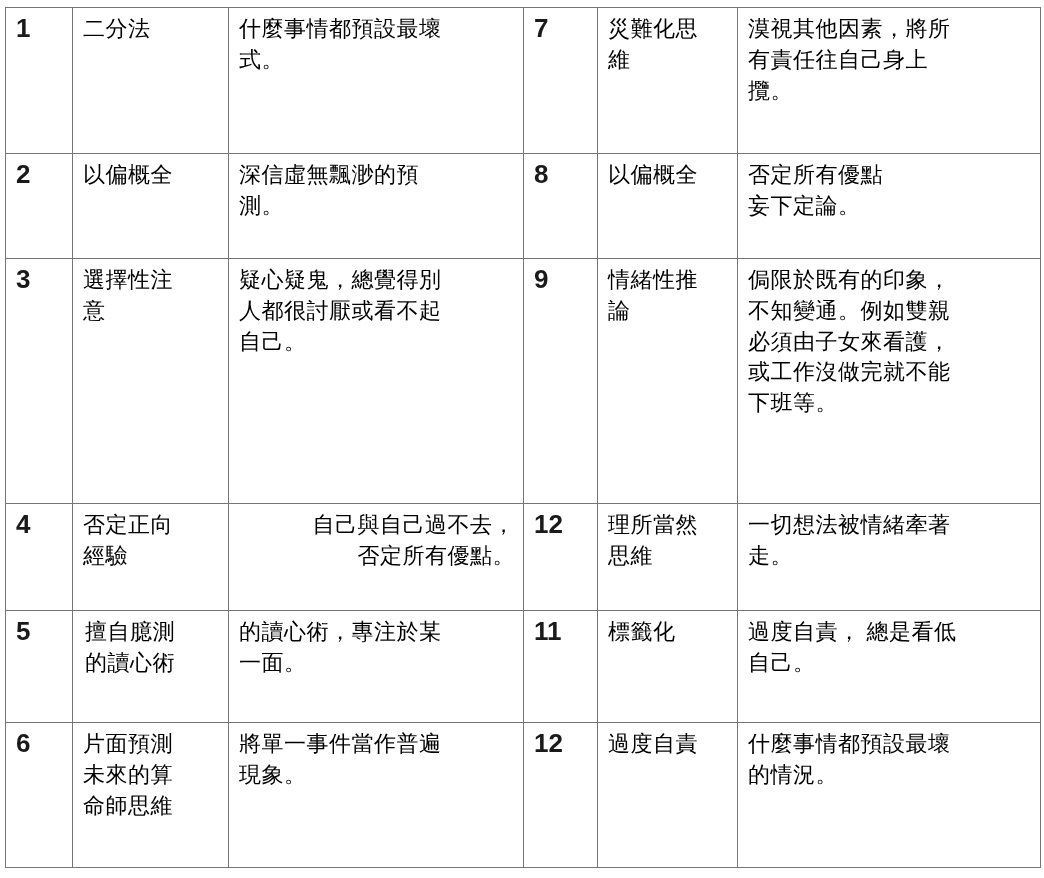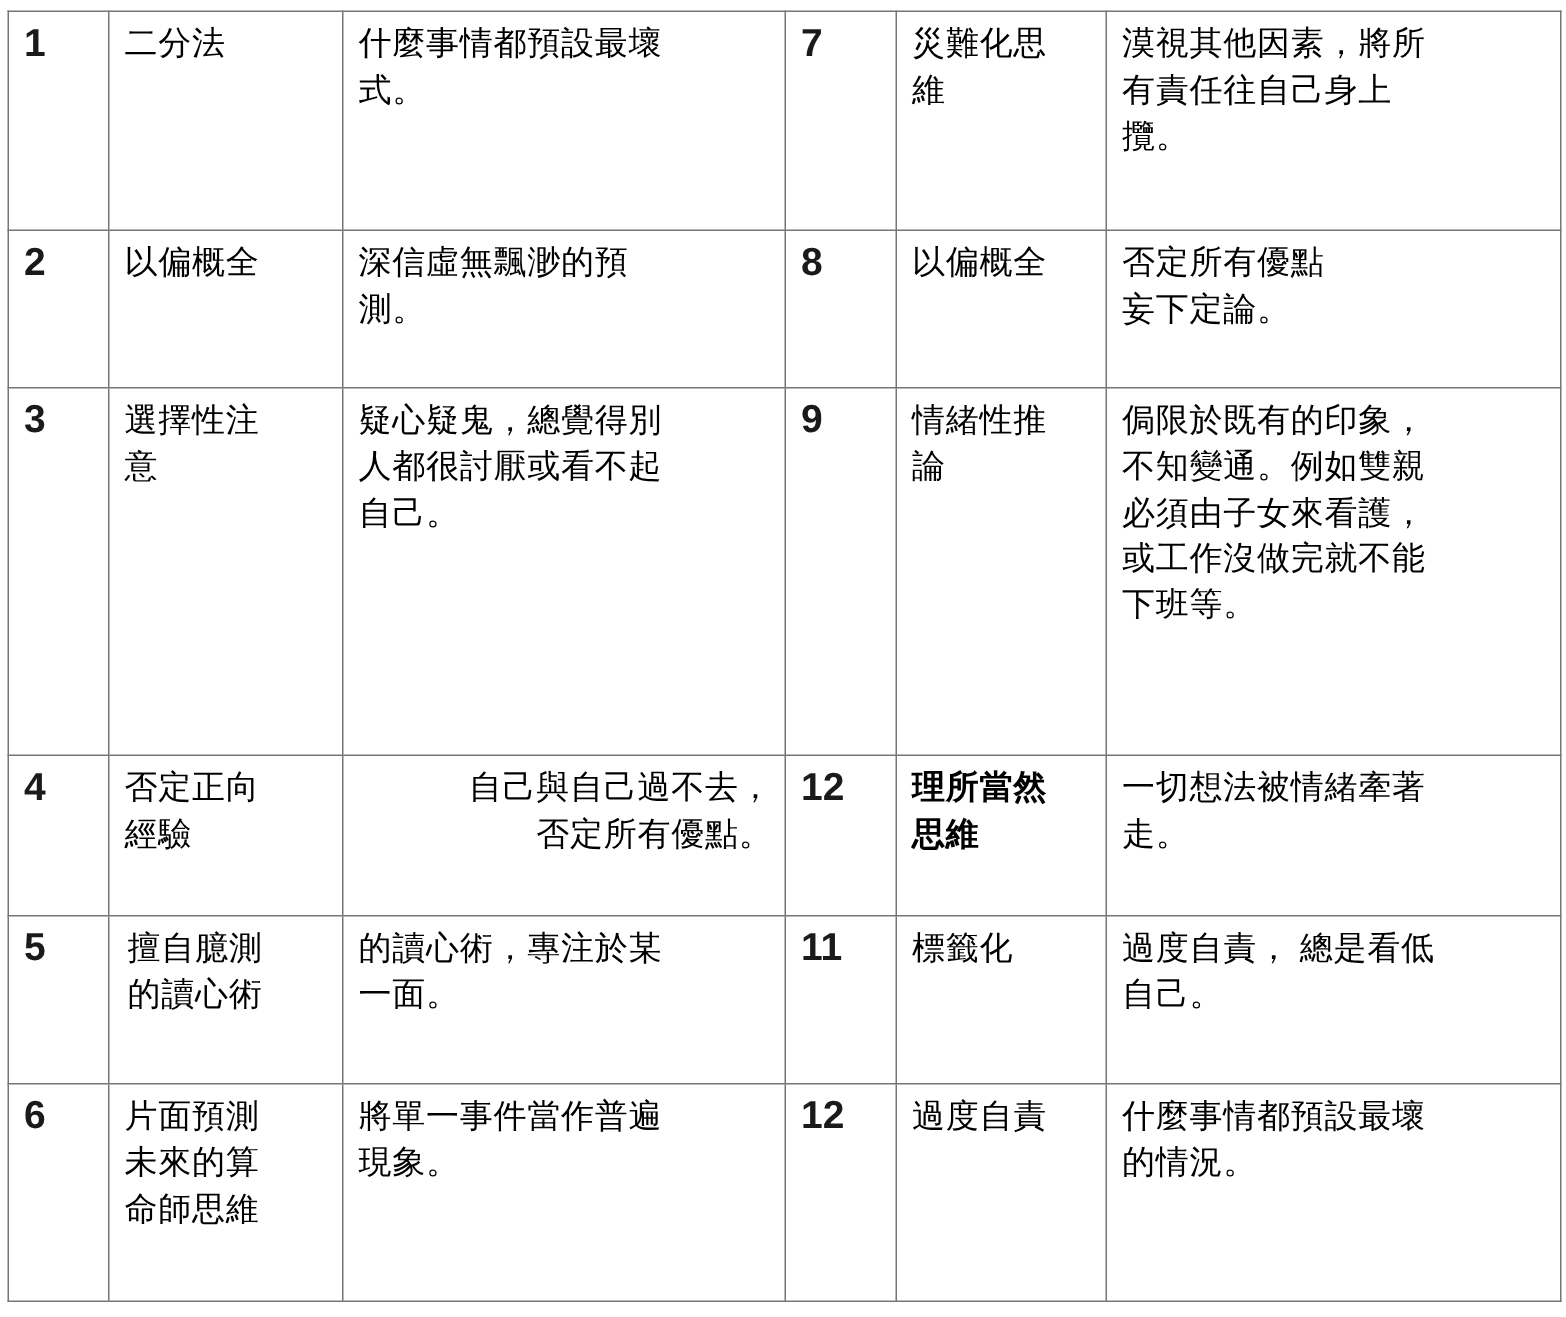--- a/index.html
+++ b/index.html
@@ -98,21 +98,21 @@
 或工作沒做完就不能
 下班等。</td>
         </tr>
         <tr style="height: 107px;">
           <td class="num" style="border-color: rgb(118, 118, 118);">4</td>
           <td class="term" style="border-color: rgb(118, 118, 118);">否定正向
 經驗</td>
           <td class="desc" style="border-color: rgb(118, 118, 118); text-align: right;">自己與自己過不去，
 否定所有優點。</td>
           <td class="num" style="border-color: rgb(118, 118, 118);">12</td>
-          <td class="term" style="border-color: rgb(118, 118, 118); font-weight: bold;">理所當然
+          <td class="term" style="border-color: rgb(118, 118, 118);">理所當然
 思維</td>
           <td class="desc" style="border-color: rgb(118, 118, 118);">一切想法被情緒牽著
 走。</td>
         </tr>
         <tr style="height: 112px;">
           <td class="num" style="border-color: rgb(118, 118, 118);">5</td>
           <td class="term" style="border-color: rgb(118, 118, 118); padding-left: 12px;">擅自臆測
 的讀心術</td>
           <td class="desc" style="border-color: rgb(118, 118, 118);">的讀心術，專注於某
 一面。</td>

